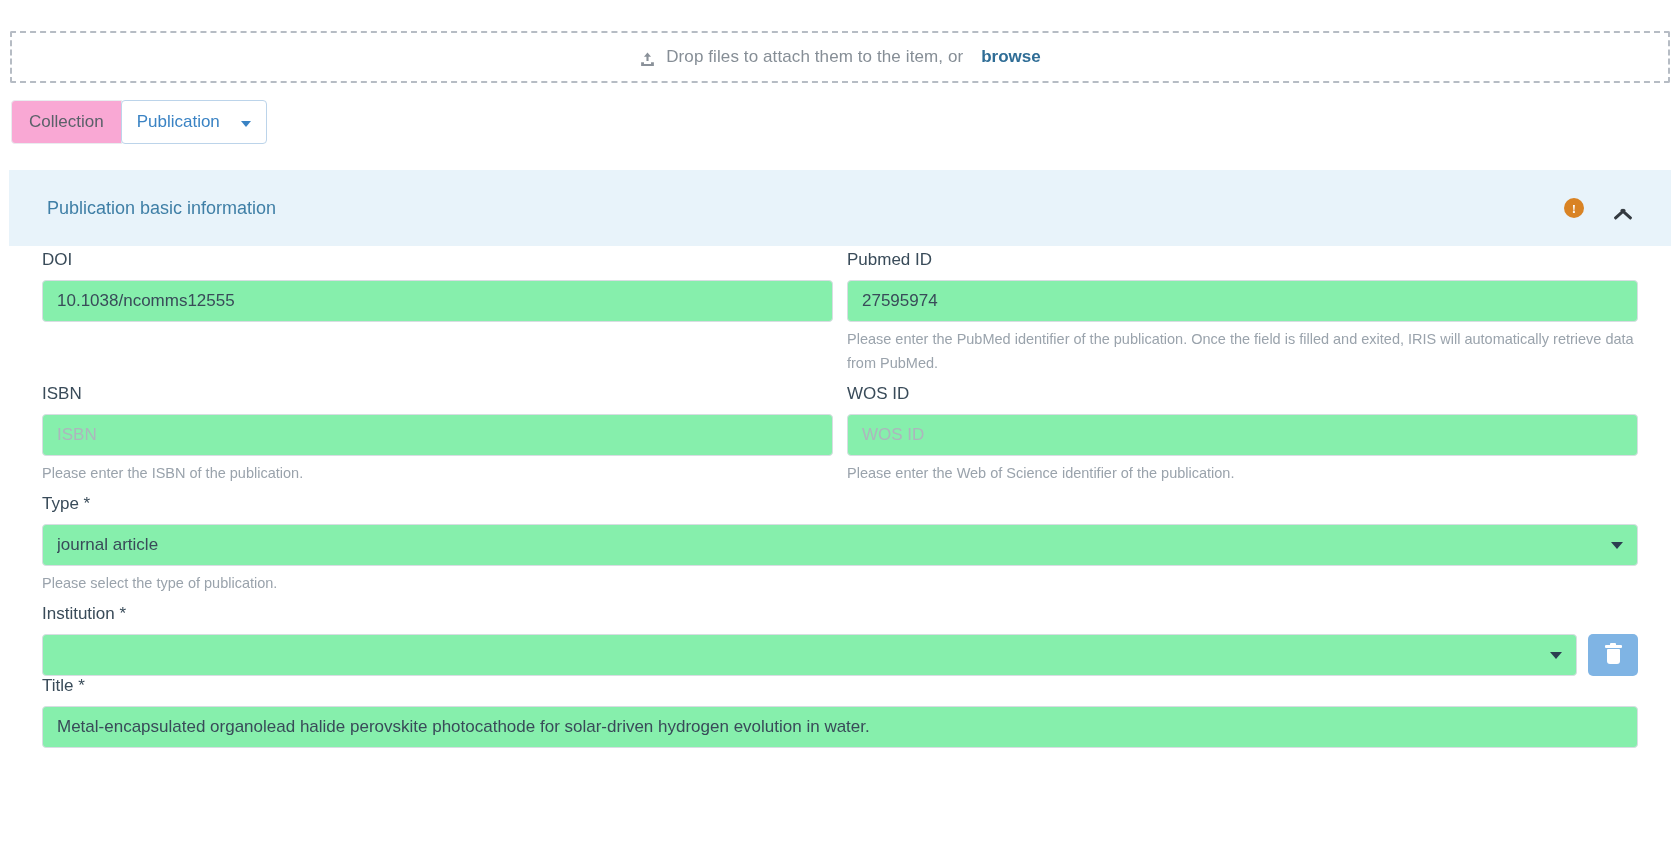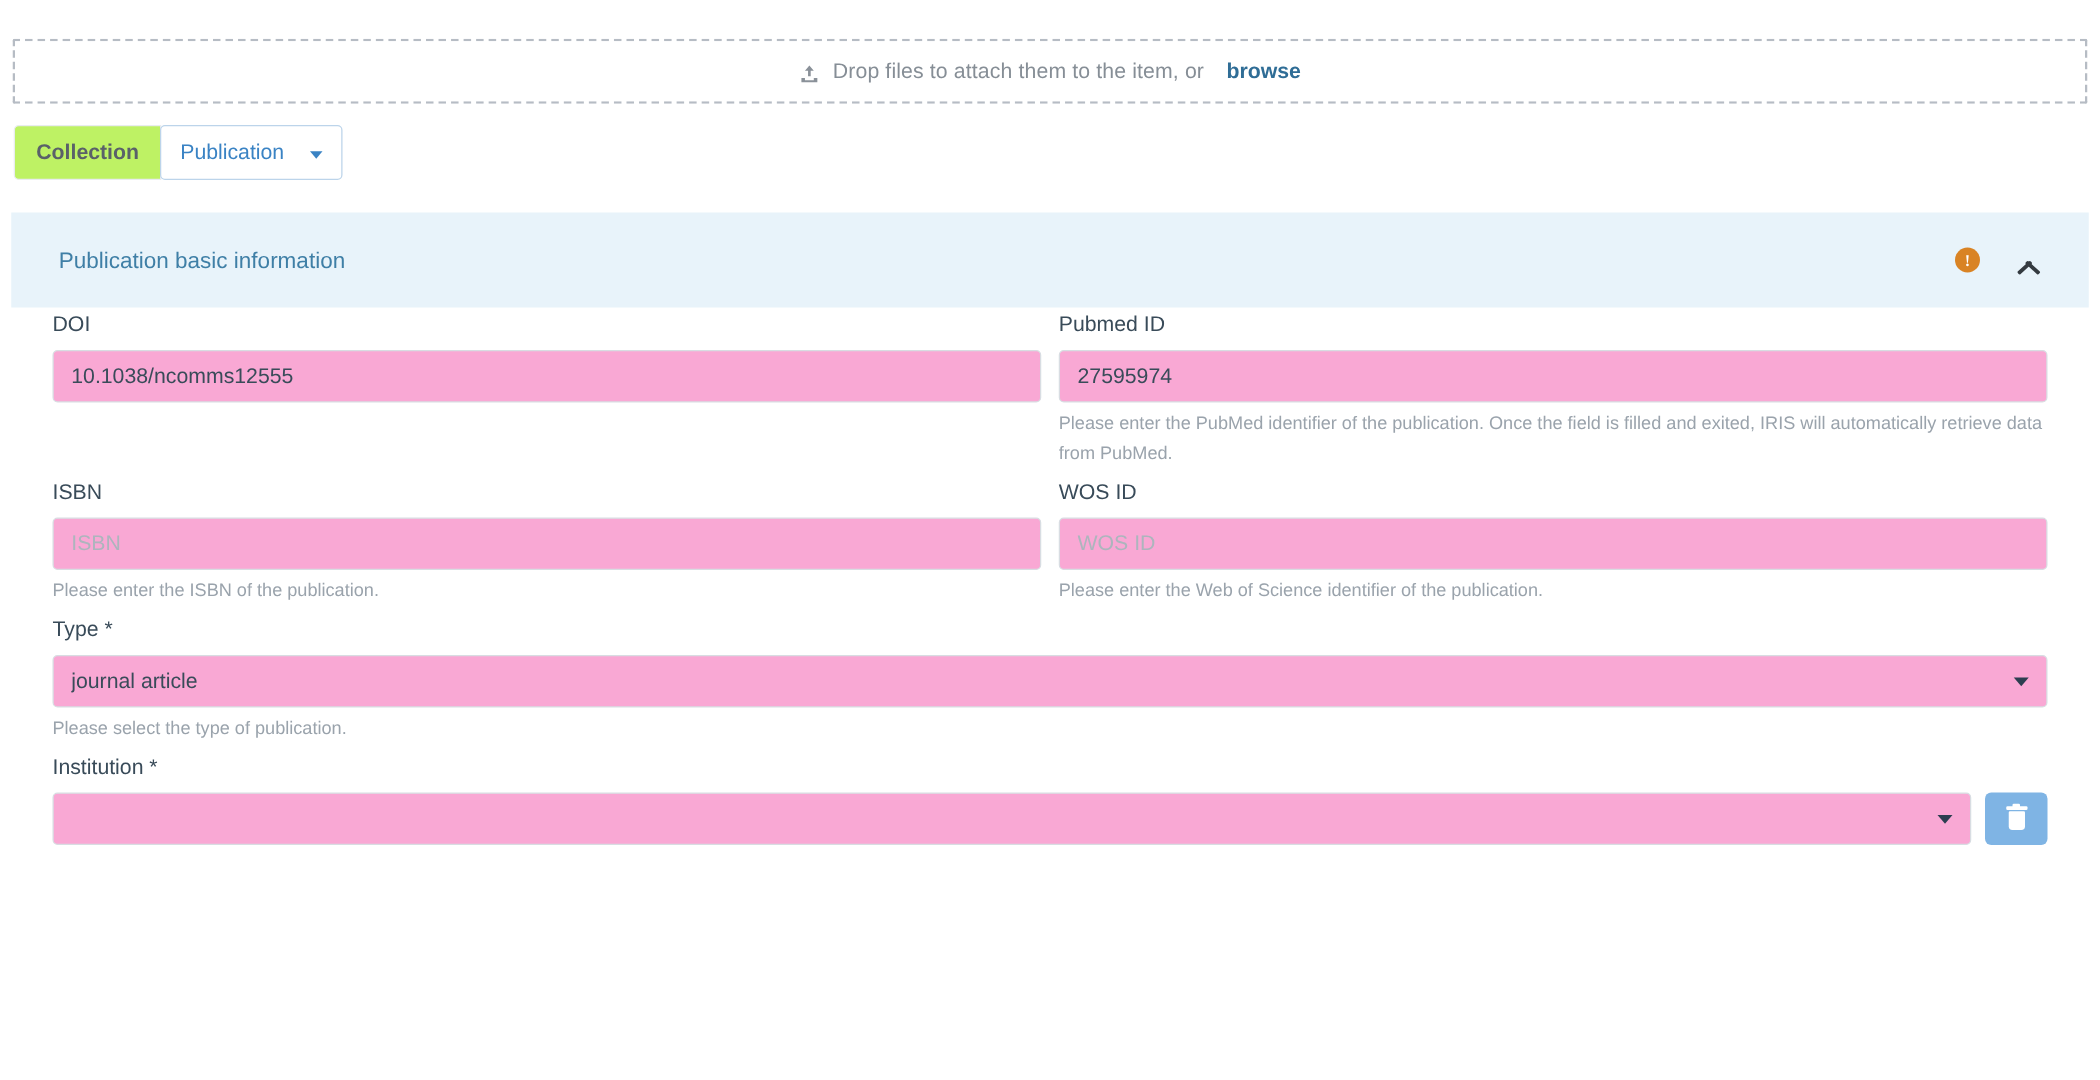--- a/index.html
+++ b/index.html
@@ -26,24 +26,23 @@
   .dropzone-text { font-size: 17px; color:#868e96; letter-spacing:.1px; }
   .browse-link { font-size:17px; color:#2f6d96; font-weight:600; margin-left:8px; cursor:pointer; }
 
   
   .tabs { position:absolute; left:11px; top:100px; display:flex; align-items:flex-end; }
   .tab {
     font-size:17px; padding:11px 17px; line-height:20px;
     border:1px solid transparent; cursor:pointer;
   }
   .tab-collection {
-    background:#bef264; color:#5a6169;
+    background:#f9a8d4; color:#5a6169;
     border-radius:4px 0 0 4px;
     border-color:#e9ecef;
-    font-weight:bold;
   }
   .tab-publication {
     background:#ffffff; color:#3a83c4;
     border:1px solid #bcd4ea;
     border-radius:4px;
     display:flex; align-items:center; gap:21px;
     margin-left:-1px;
     padding:11px 15px;
   }
   .caret-down {
@@ -88,21 +87,21 @@
   .row { display:flex; gap:14px; }
   .col { width:796px; }
   .col-full { width:1596px; }
   .label {
     font-size:17px; color:#394b59; display:block;
     margin-bottom:10px; line-height:20px;
   }
   .input {
     width:100%; height:42px;
     border:1px solid #d8dde2; border-radius:4px;
-    background:#f9a8d4; color:#394b59;
+    background:#86efac; color:#394b59;
     font-size:17px; font-family:"Liberation Sans", sans-serif;
     padding:0 14px;
     outline:none;
   }
   .input::placeholder { color:#adb5bd; }
   .help {
     font-size:14.5px; color:#9aa3ac; line-height:24px;
     margin-top:5px; margin-bottom:9px;
   }
   .help.tall { min-height:48px; }
@@ -225,15 +224,21 @@
             <span class="trash-ico">
               <span class="handle"></span>
               <span class="lid"></span>
               <span class="can"></span>
             </span>
           </button>
         </div>
       </div>
     </div>
 
+    <div class="row">
+      <div class="col-full">
+        <label class="label">Title *</label>
+        <input class="input" type="text" value="Metal-encapsulated organolead halide perovskite photocathode for solar-driven hydrogen evolution in water." style="">
+      </div>
+    </div>
 
   </div>
 </div>
 
 </body></html>

